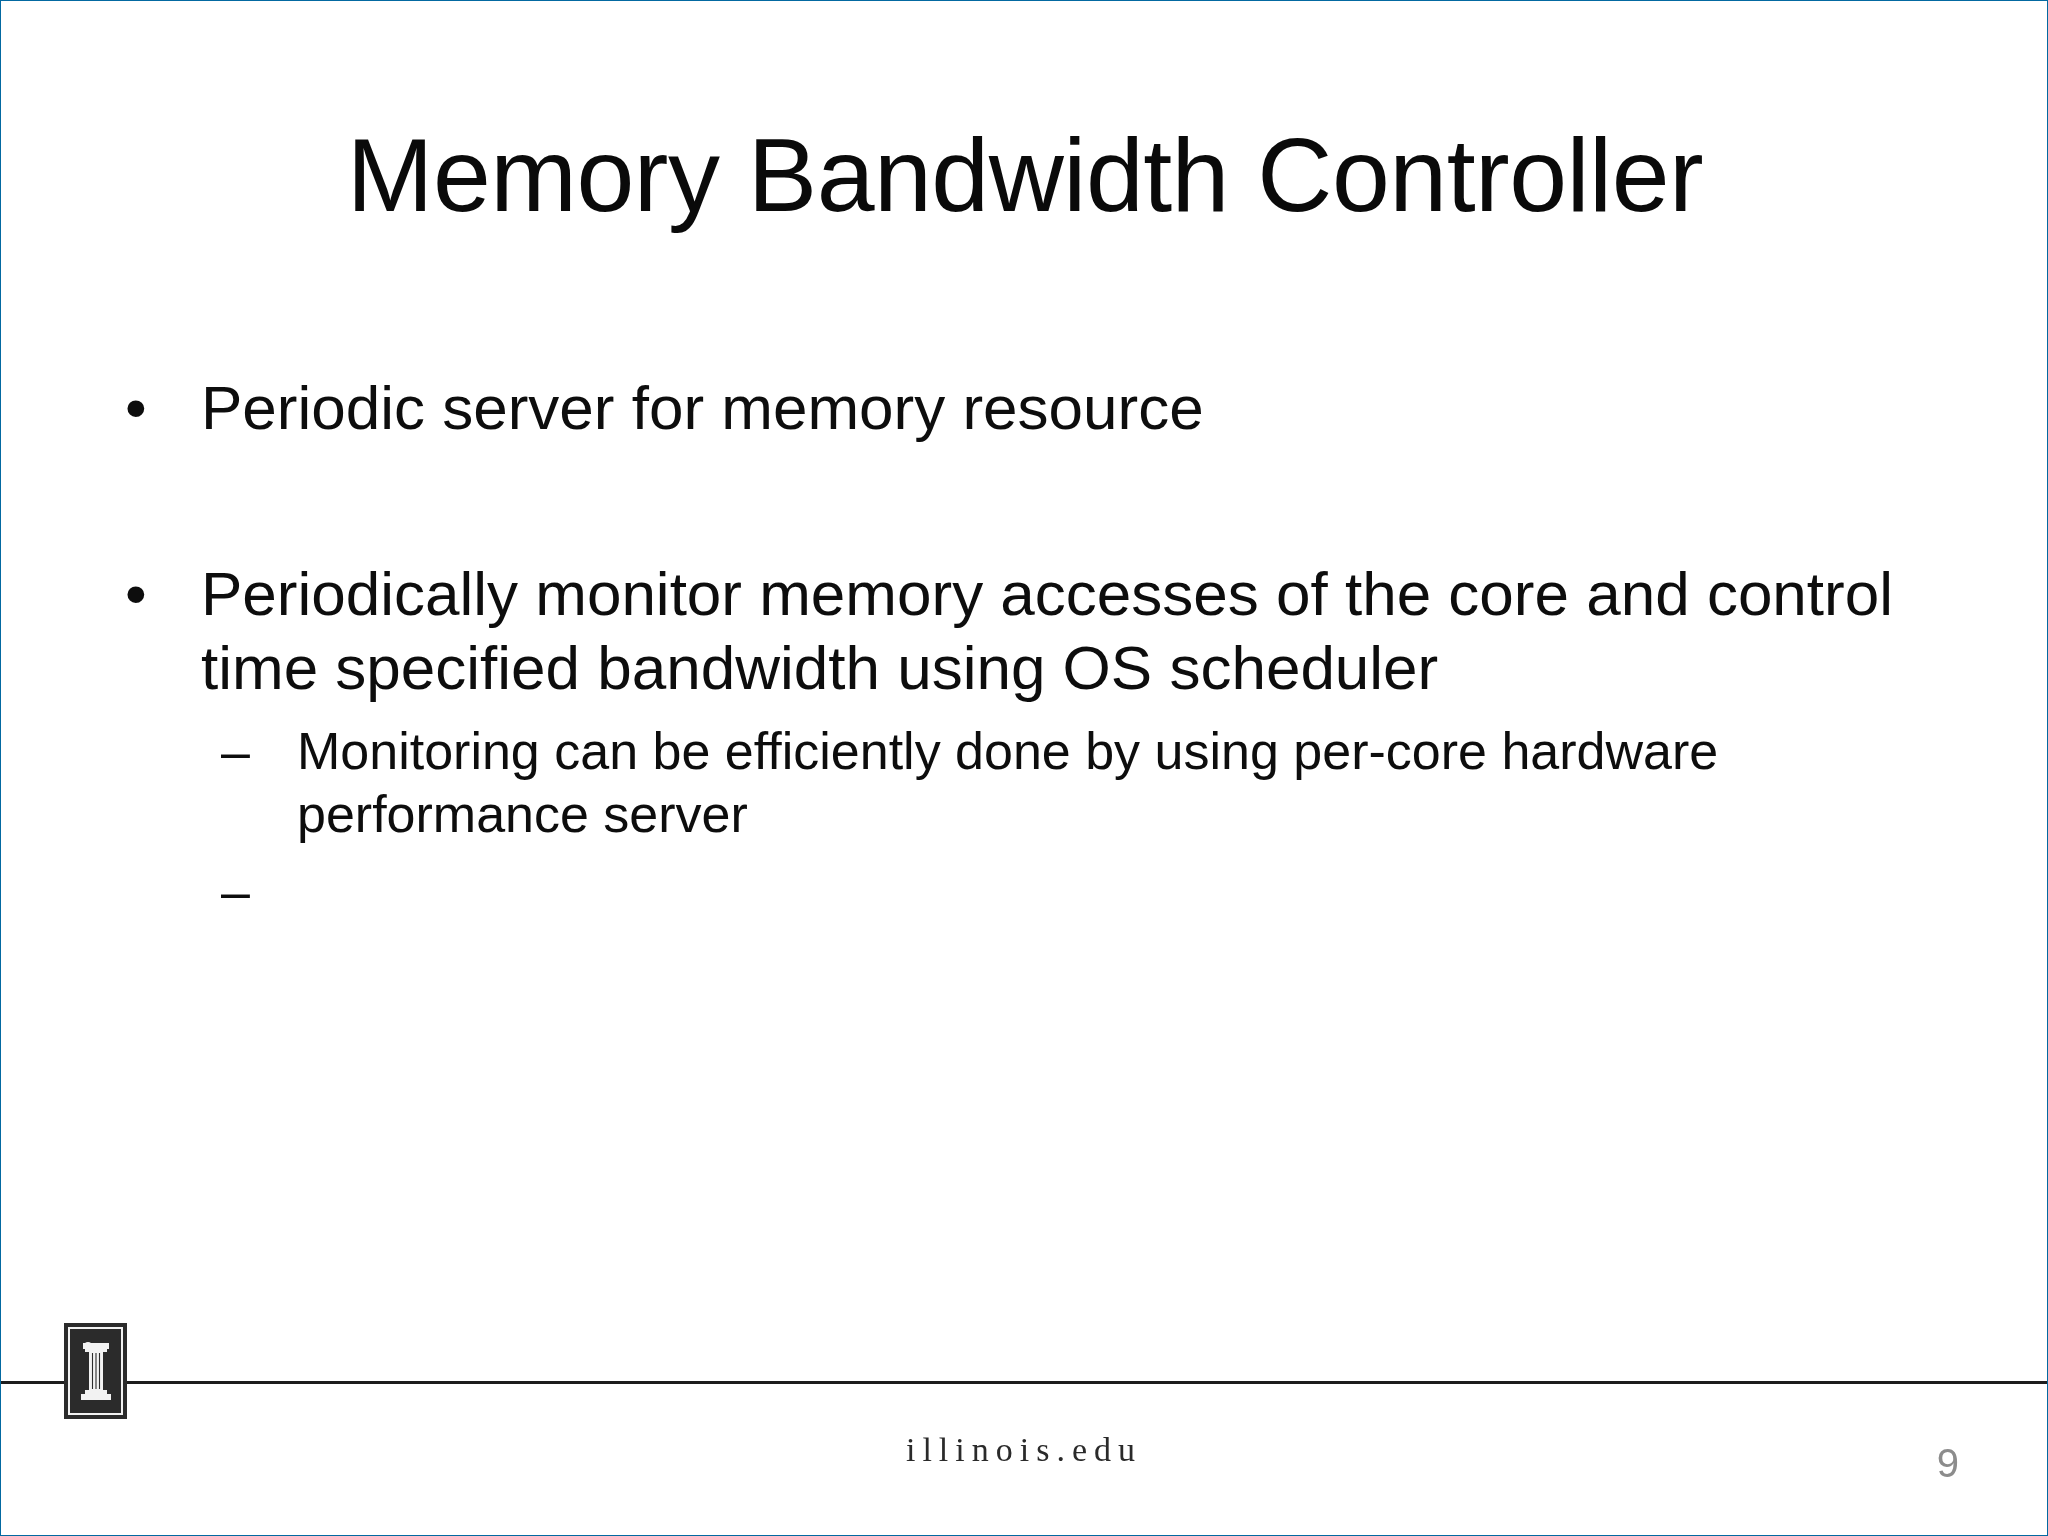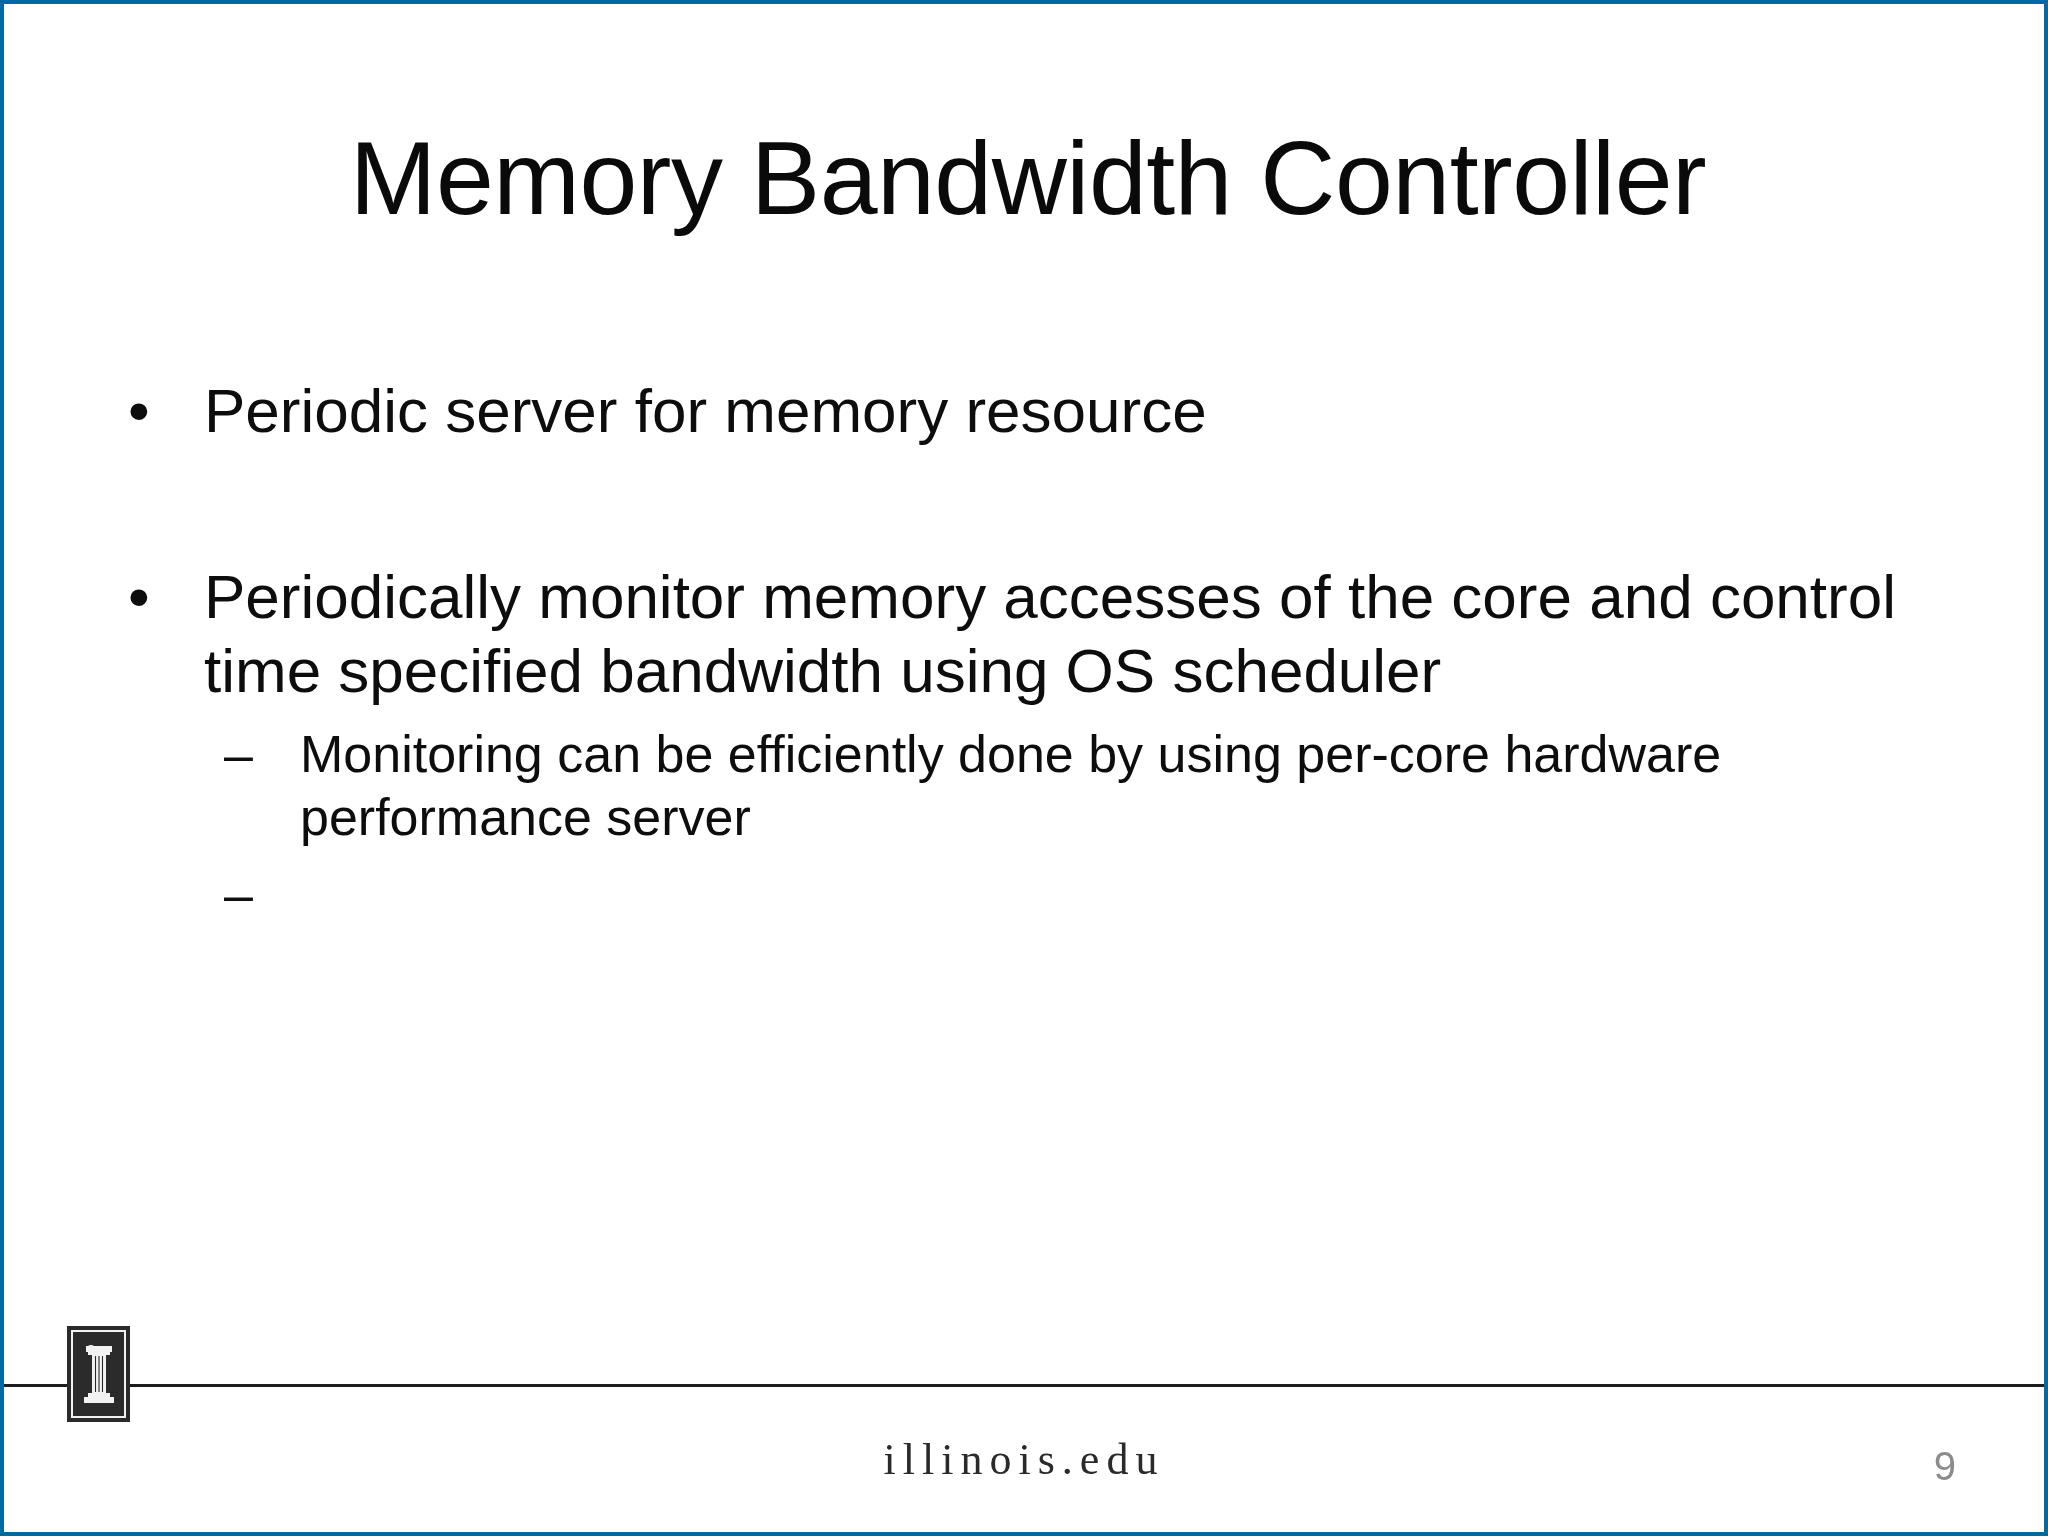--- a/index.html
+++ b/index.html
@@ -13,21 +13,21 @@
     font-family: "Liberation Sans", sans-serif;
     -webkit-font-smoothing: antialiased;
   }
 
   .slide {
     position: relative;
     width: 2048px;
     height: 1536px;
     background: #ffffff;
     box-sizing: border-box;
-    border: 4px solid #0369a1;
+    border: 1px solid #0369a1;
     overflow: hidden;
     padding-left: 28px;
   }
 
   
   .title-block {
     position: absolute;
     left: 120px;
     top: 118px;
     width: 1808px;
@@ -146,21 +146,21 @@
 
   .logo-inner svg { display: block; }
 
   .footer-url {
     position: absolute;
     left: 0;
     right: 0;
     top: 1430px;
     text-align: center;
     font-family: "Liberation Serif", serif;
-    font-size: 44px;
+    font-size: 34px;
     letter-spacing: 7px;
     color: #2a2a2a;
   }
 
   .page-number {
     position: absolute;
     right: 88px;
     top: 1440px;
     font-family: "Liberation Sans", sans-serif;
     font-size: 40px;

